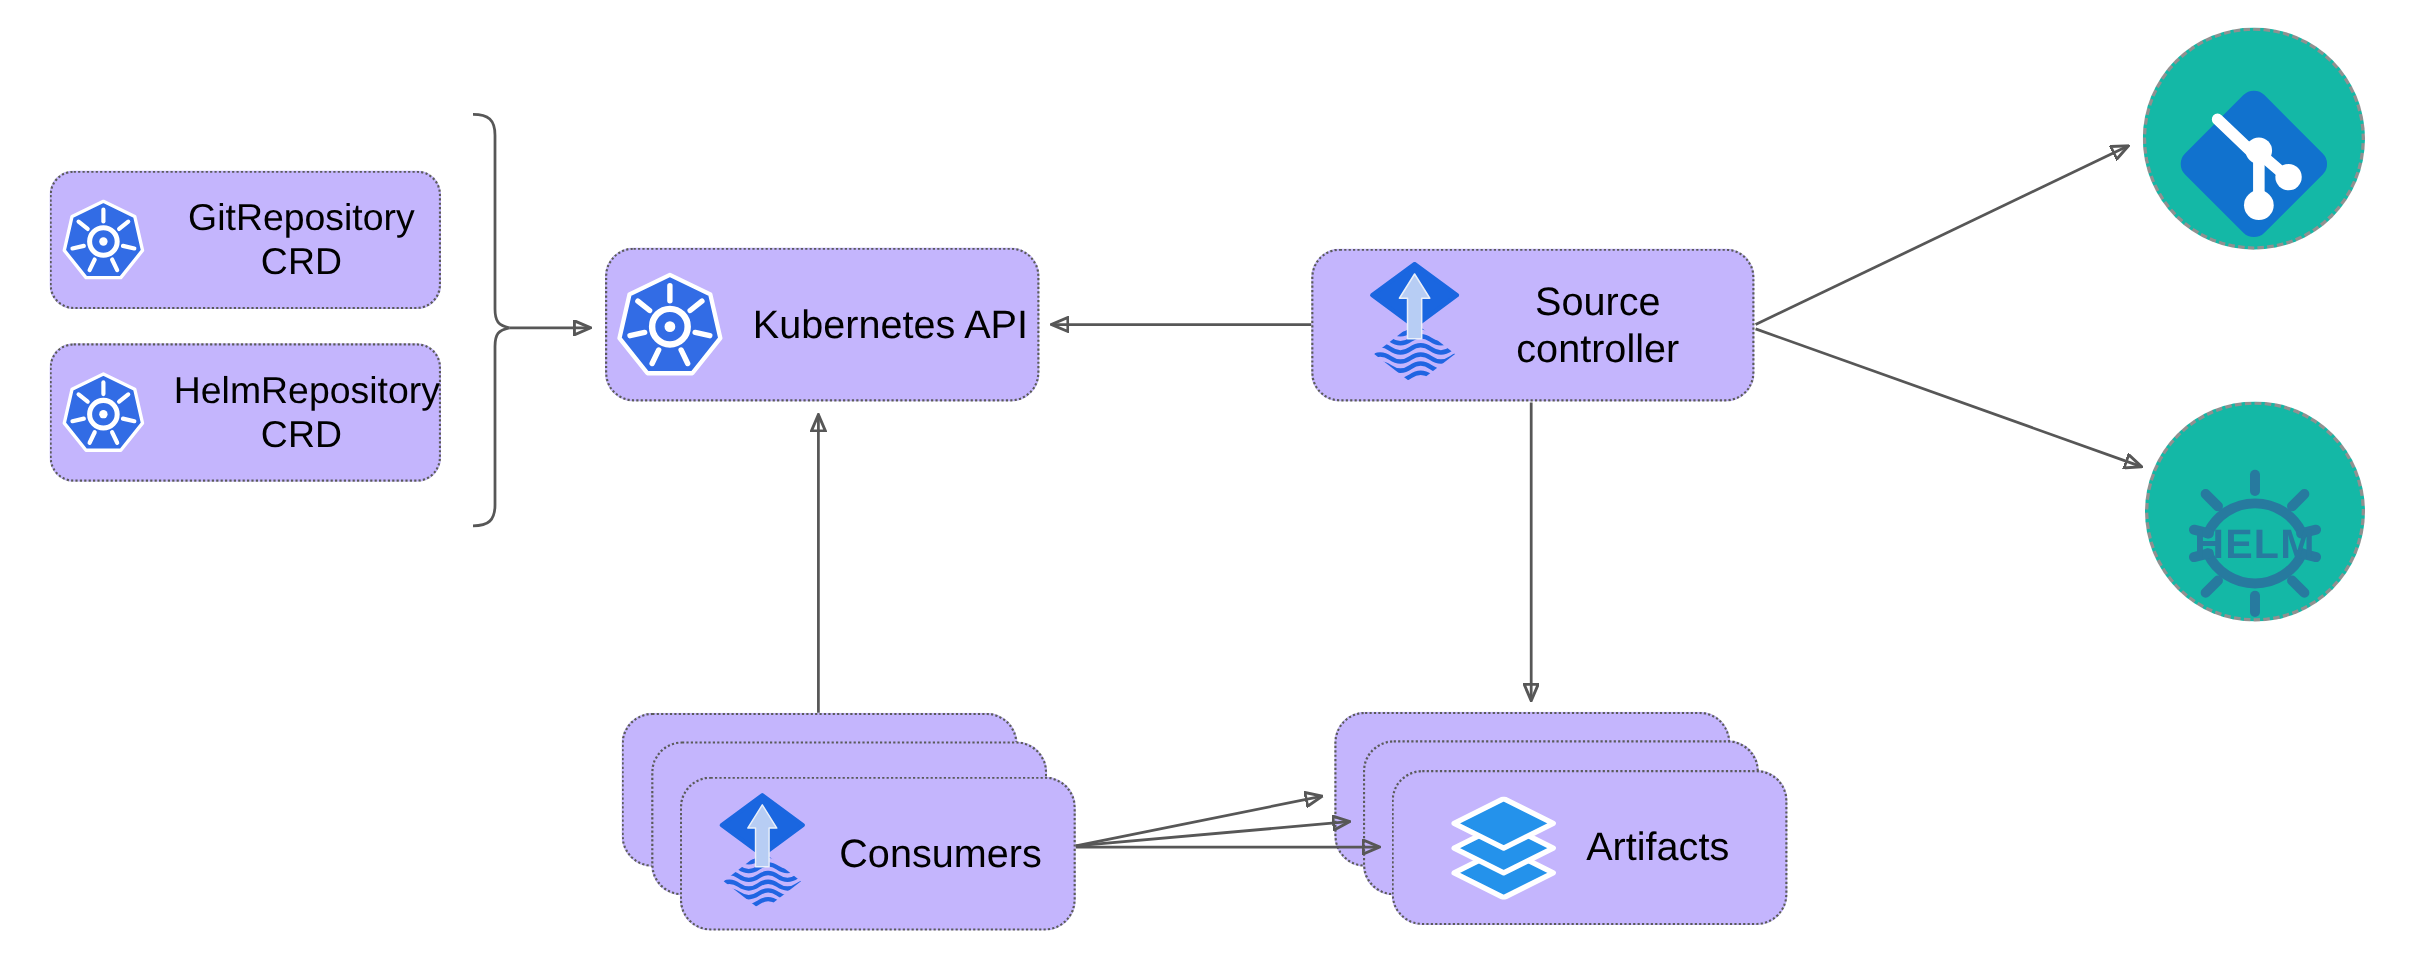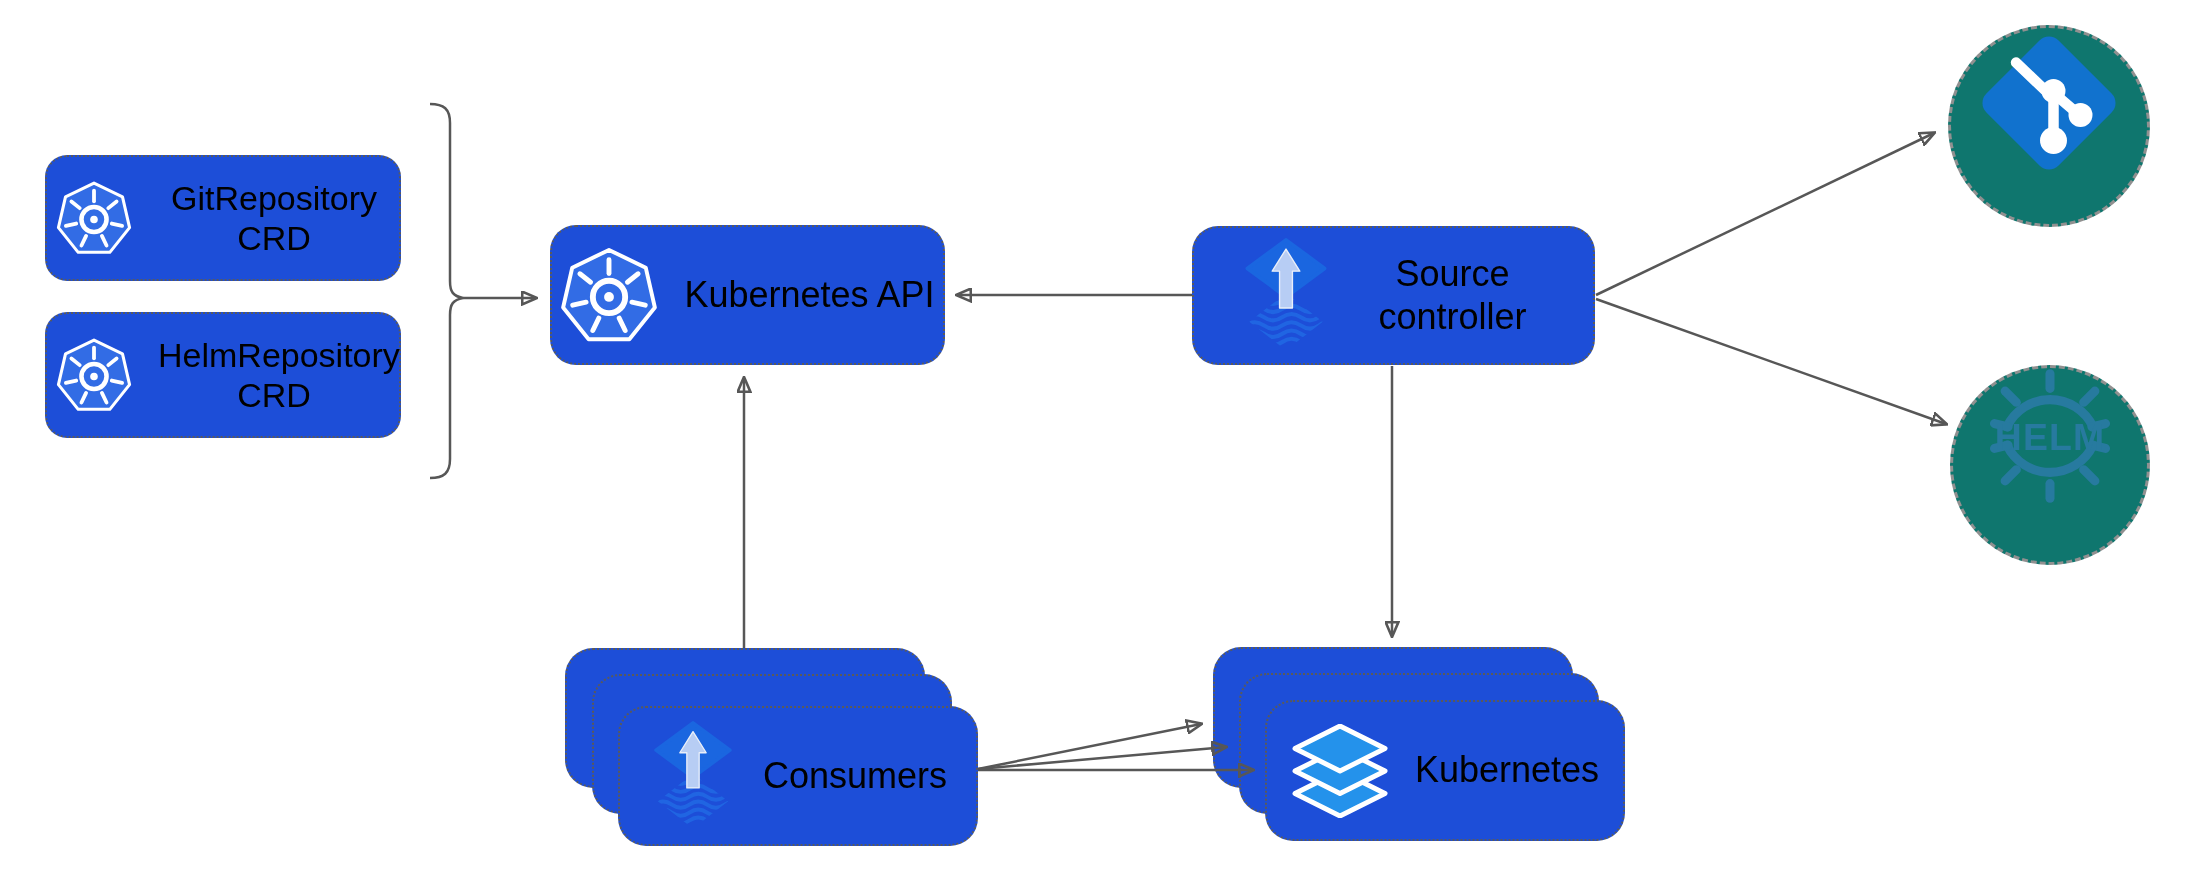--- a/index.html
+++ b/index.html
@@ -1,31 +1,31 @@
 <!DOCTYPE html>
 <html><head>
 <meta charset="utf-8">
 <style>
   html,body{margin:0;padding:0;background:#ffffff;}
   .canvas{
     position:relative;width:2198px;height:878px;background:#ffffff;
     font-family:"Liberation Sans",sans-serif;overflow:hidden;
   }
   .node,.plate{
-    position:absolute;background:#1d4ed8;border:2.5px dotted #5a5a5a;
+    position:absolute;background:#c4b5fd;border:2.5px dotted #5a5a5a;
     box-sizing:border-box;z-index:2;
   }
   .node{display:flex;align-items:center;justify-content:center;gap:26px;}
   .r22{border-radius:22px;} .r26{border-radius:26px;} .r28{border-radius:28px;}
   .lbl{color:#000;font-size:36px;line-height:1.18;text-align:center;}
   .lbl.crd{font-size:34px;max-width:232px;}
   .lbl.two{max-width:190px;}
   .circle{
-    position:absolute;background:#0f766e;border:3px dashed #909090;border-radius:50%;
-    display:flex;align-items:flex-start;justify-content:center;box-sizing:border-box;z-index:2;
+    position:absolute;background:#14b8a6;border:3px dashed #909090;border-radius:50%;
+    display:flex;align-items:flex-end;justify-content:center;box-sizing:border-box;z-index:2;
   }
   #edge-layer{position:absolute;left:0;top:0;z-index:5;pointer-events:none;}
   #edge-layer path{stroke:#575757;stroke-width:2.5;fill:none;}
   .icon{display:block;}
 </style>
 </head>
 <body>
 
 <div class="canvas">
 
@@ -139,21 +139,21 @@
       </svg>
     <div class="lbl">Consumers</div>
   </div>
 
   <div class="plate r28" style="left:1213px;top:647px;width:360px;height:141px;"></div>
   <div class="plate r28" style="left:1239px;top:673px;width:360px;height:141px;"></div>
   <div class="node r28" style="left:1265px;top:700px;width:360px;height:141px;">
     <svg class="icon" width="98" height="94">
         <use href="#sym-layers"></use>
       </svg>
-    <div class="lbl">Kubernetes</div>
+    <div class="lbl">Artifacts</div>
   </div>
 
   <div class="circle" style="left:1948px;top:25px;width:202px;height:202px;">
     <svg class="icon" width="150" height="150">
         <use href="#sym-git"></use>
       </svg>
   </div>
 
   <div class="circle" style="left:1950px;top:365px;width:200px;height:200px;">
     <svg class="icon" width="136" height="136" viewBox="0 0 120 120">

